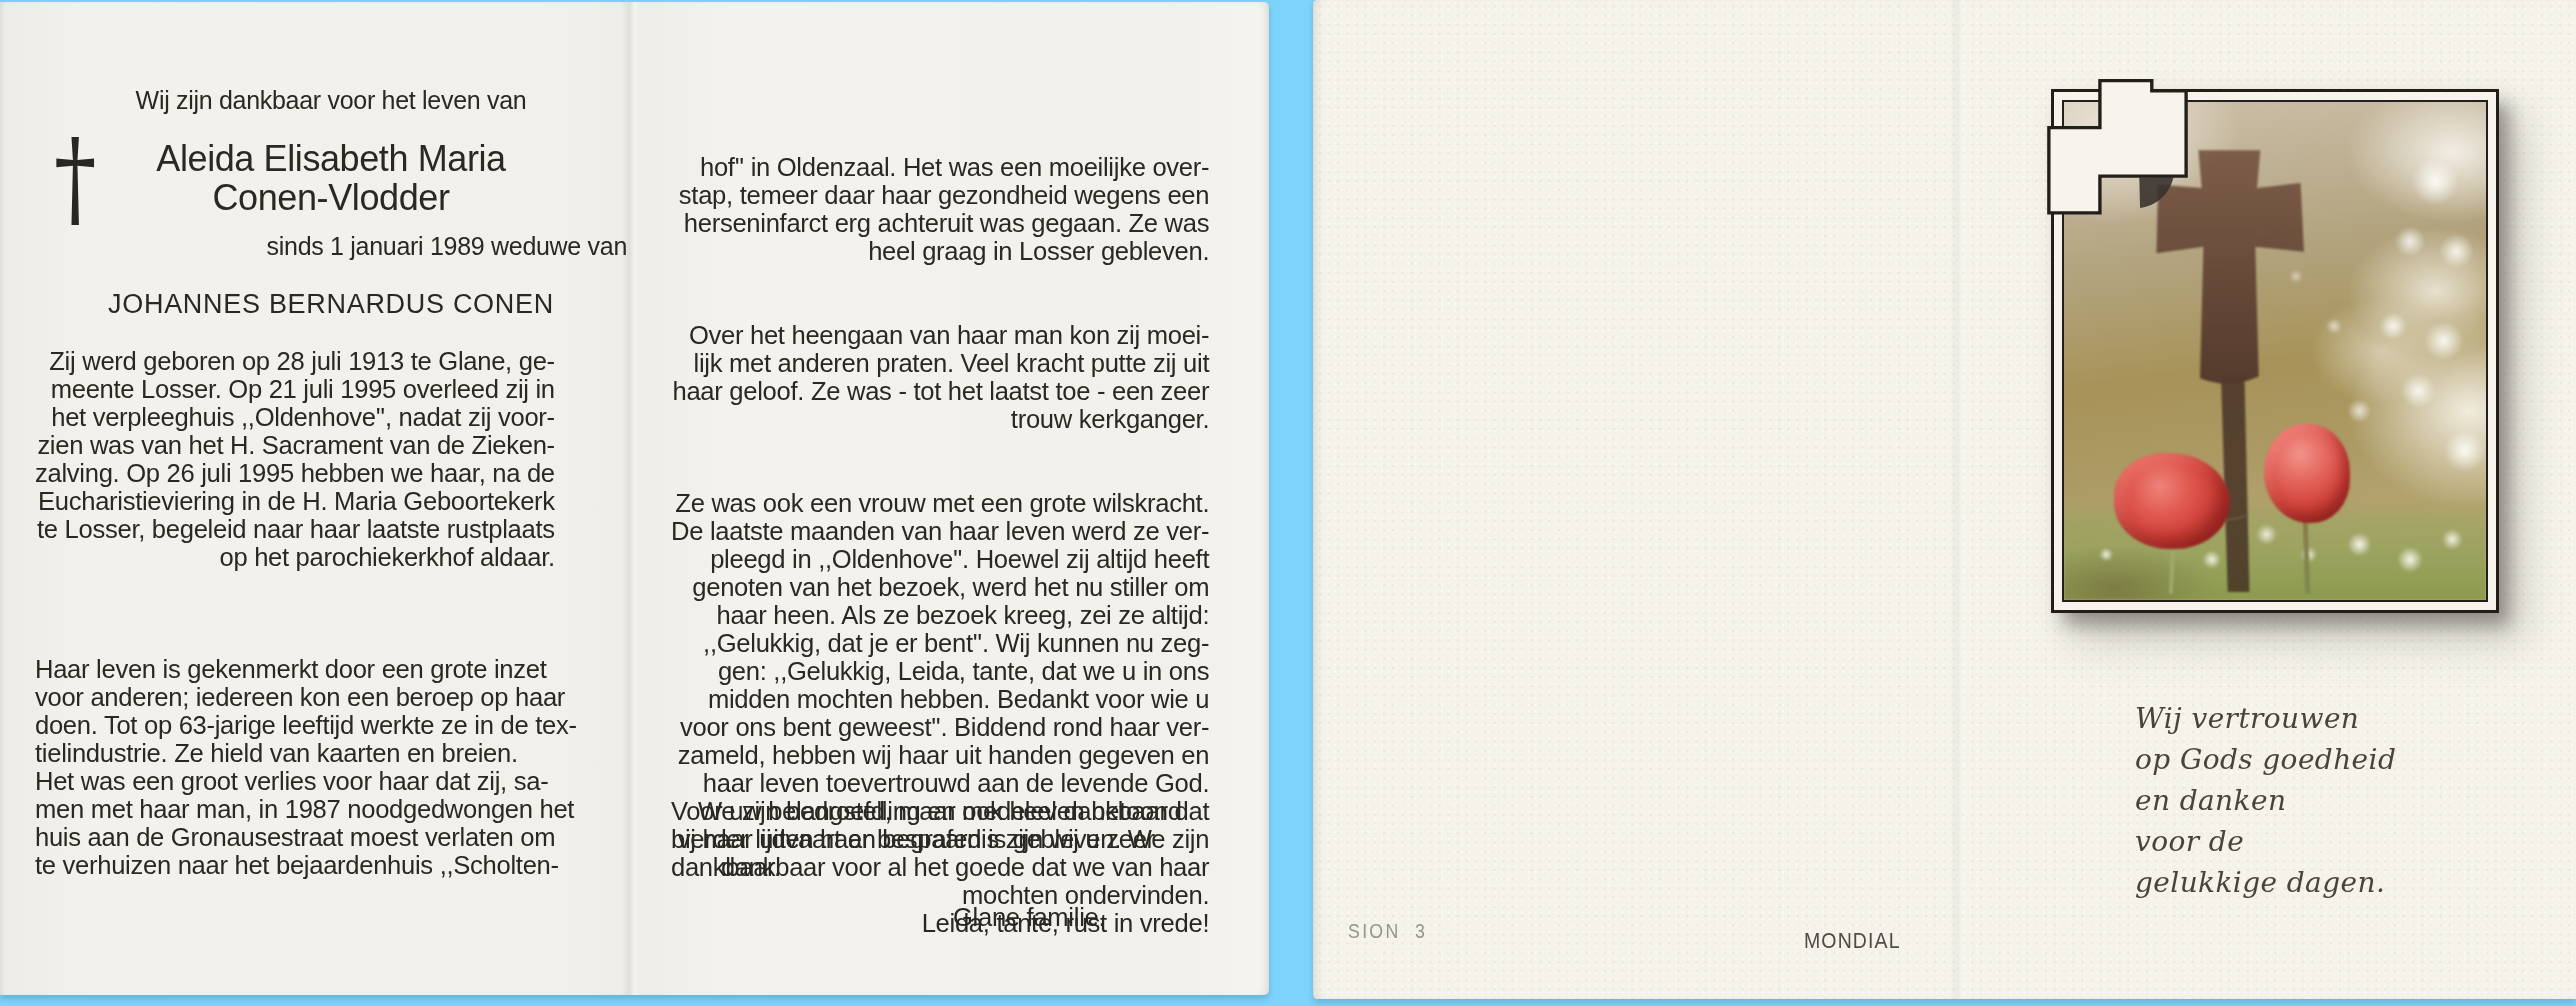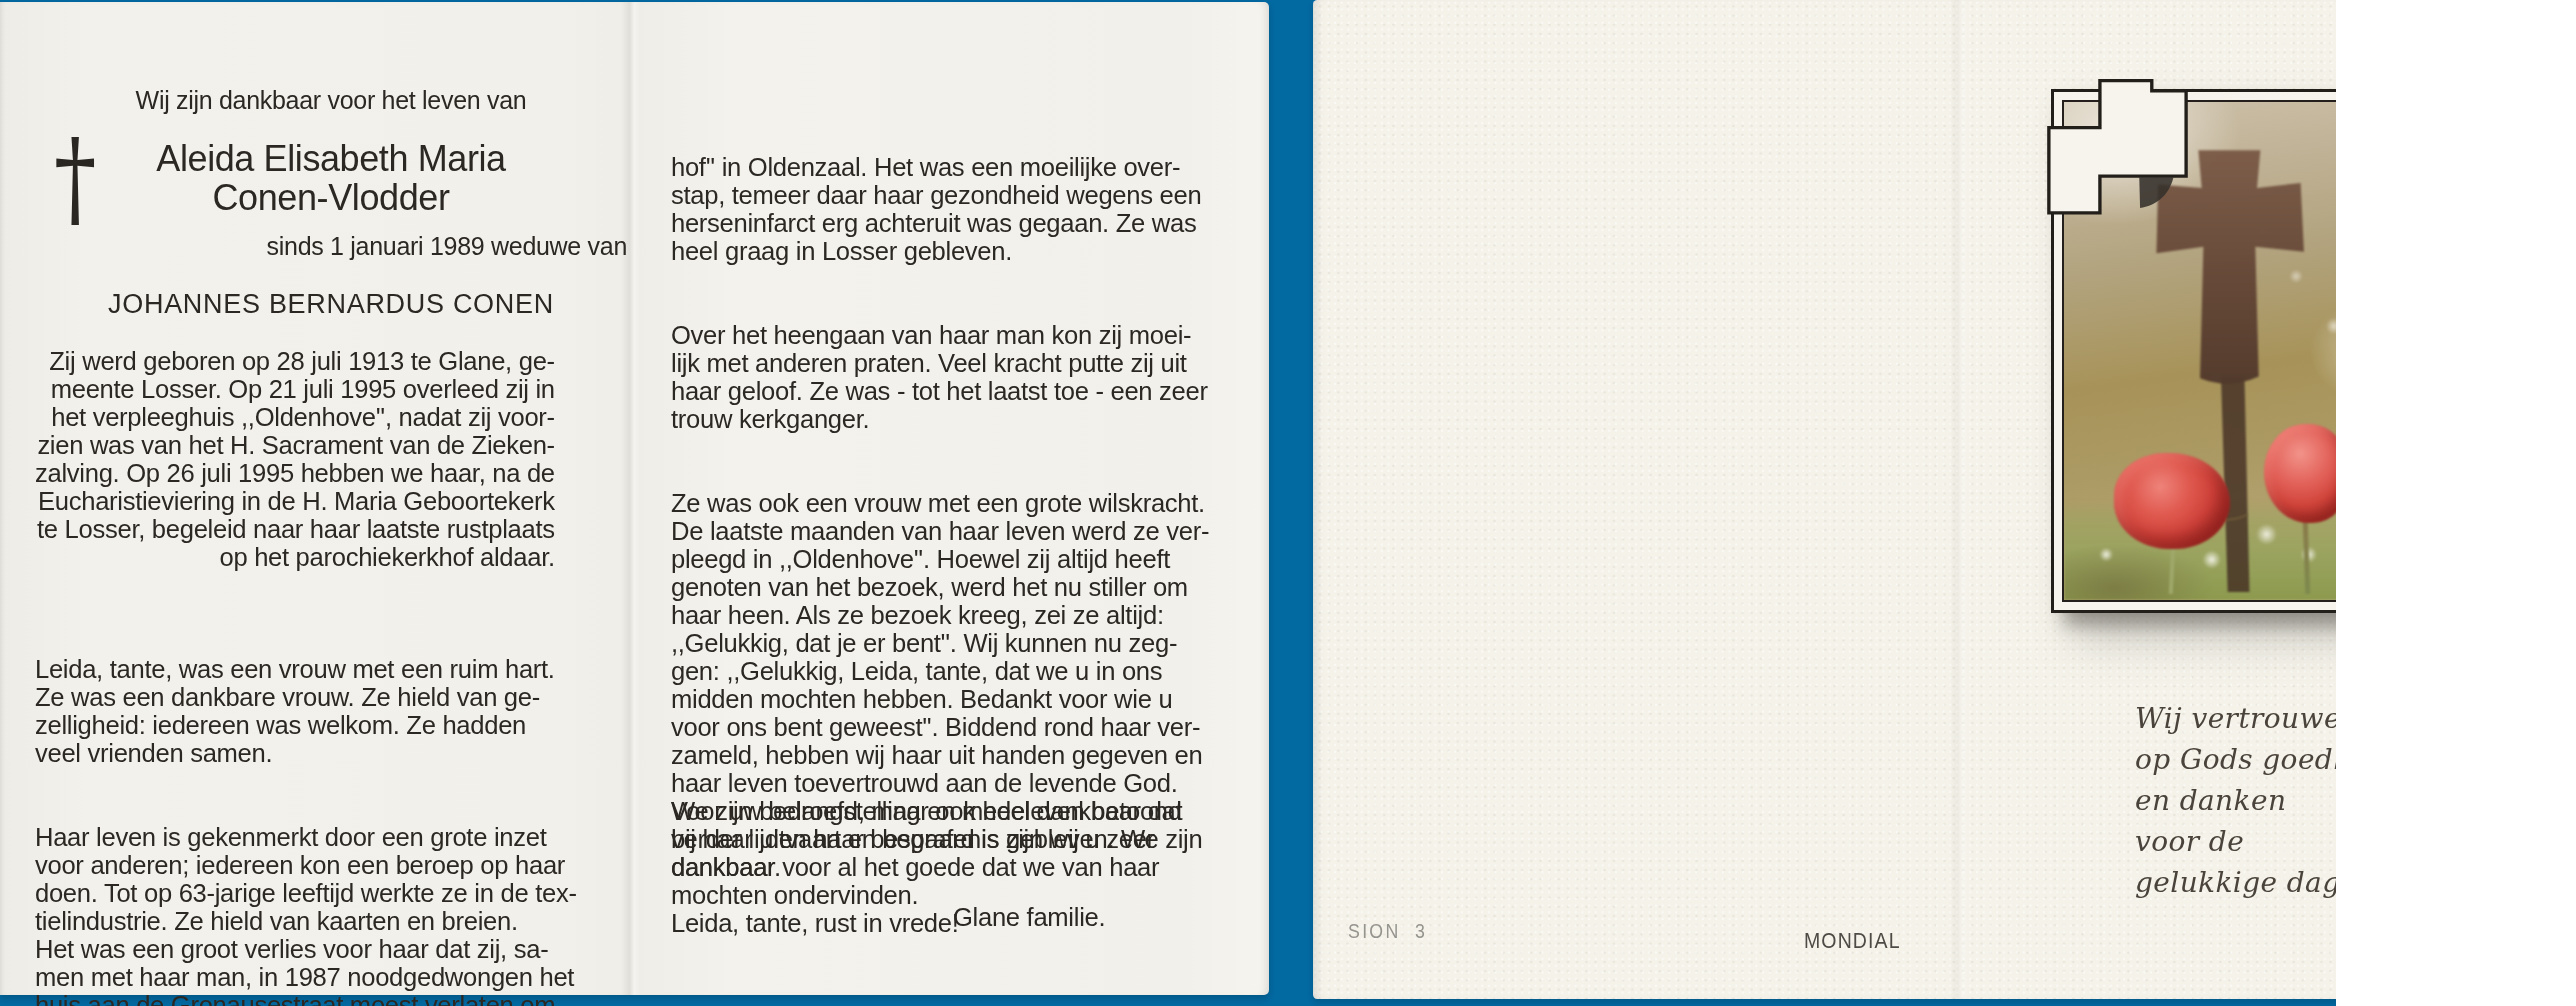--- a/index.html
+++ b/index.html
@@ -1,16 +1,16 @@
 <!DOCTYPE html>
 <html style="font-size:13.4px"><head>
 <meta charset="utf-8">
 <style>
   html,body{margin:0;padding:0;background:#ffffff;}
-  .scan{position:relative;width:2336px;height:1007px;background:#0369a1;overflow:hidden;
+  .scan{position:relative;width:2576px;height:1007px;background:#7dd3fc;overflow:hidden;
         font-family:"Liberation Sans","DejaVu Sans",sans-serif;color:#2b2722;text-decoration:underline;}
 
   
   .card-back{position:absolute;left:0;top:1.7px;width:1269px;height:993px;
     background:linear-gradient(to right,#edece6 0%,#f2f1eb 7%,#f1f0ea 44%,#eeede7 50%,#f3f2ec 58%,#f1f0ea 93%,#f5f4ef 100%);
     border-radius:0 5px 5px 0;
     box-shadow:0 3.4px 5.9px rgba(0,0,0,.16), inset -7.6px 0 11.7px -8.4px rgba(0,0,0,.20), inset 4.2px 0 7.6px -5.9px rgba(0,0,0,.22);}
   .fold{position:absolute;top:0;bottom:0;width:18.5px;
     background:linear-gradient(to right,rgba(100,95,85,0) 0%,rgba(100,95,85,.10) 45%,rgba(255,255,255,.35) 70%,rgba(100,95,85,0) 100%);}
   .fold-left{left:621px;}
@@ -27,21 +27,21 @@
   .intro{top:84px;font-size:25px;}
   .dagger{position:absolute;left:18.5px;top:124px;font-family:"DejaVu Serif",serif;
           font-size:106px;line-height:1;color:#2a2723;transform:scaleX(.8);transform-origin:left top;}
   .name{top:137px;font-size:36px;line-height:39px;letter-spacing:-0.4px;}
   .widow{top:230px;font-size:25px;text-align:right;}
   .husband{top:287px;font-size:27px;letter-spacing:0.7px;}
 
   .para{white-space:pre;}
   .p-birth{top:345px;text-align:right;}
   .p-block2{top:597px;}
-  .p-move{top:95px;}
+  .p-move{top:95px;text-align:right;}
   .thanks{top:795px;}
   .signature{top:901px;left:282px;font-size:25.6px;}
 
   
   .card-front{position:absolute;left:1313px;top:0;width:1263px;height:999px;
     background-image:
       radial-gradient(circle at 30% 40%, rgba(255,255,255,.55) 0 0.8px, rgba(255,255,255,0) 1.5px),
       radial-gradient(circle at 75% 70%, rgba(170,164,148,.16) 0 0.8px, rgba(170,164,148,0) 1.6px);
     background-size:6.7px 6.7px,9.2px 9.2px;
     background-color:#f4f2e9;
@@ -126,24 +126,20 @@
       <div class="t centered husband">JOHANNES BERNARDUS CONEN</div>
       <div class="t body-text para p-birth">Zij werd geboren op 28 juli 1913 te Glane, ge-
 meente Losser. Op 21 juli 1995 overleed zij in
 het verpleeghuis ,,Oldenhove'', nadat zij voor-
 zien was van het H. Sacrament van de Zieken-
 zalving. Op 26 juli 1995 hebben we haar, na de
 Eucharistieviering in de H. Maria Geboortekerk
 te Losser, begeleid naar haar laatste rustplaats
 op het parochiekerkhof aldaar.</div>
       <div class="t body-text para p-block2">
-        <div class="para">Leida, tante, was een vrouw met een ruim hart.
-Ze was een dankbare vrouw. Ze hield van ge-
-zelligheid: iedereen was welkom. Ze hadden
-veel vrienden samen.</div>
         <div class="para">Haar leven is gekenmerkt door een grote inzet
 voor anderen; iedereen kon een beroep op haar
 doen. Tot op 63-jarige leeftijd werkte ze in de tex-
 tielindustrie. Ze hield van kaarten en breien.
 Het was een groot verlies voor haar dat zij, sa-
 men met haar man, in 1987 noodgedwongen het
 huis aan de Gronausestraat moest verlaten om
 te verhuizen naar het bejaardenhuis ,,Scholten-</div>
       </div>
     </div>

